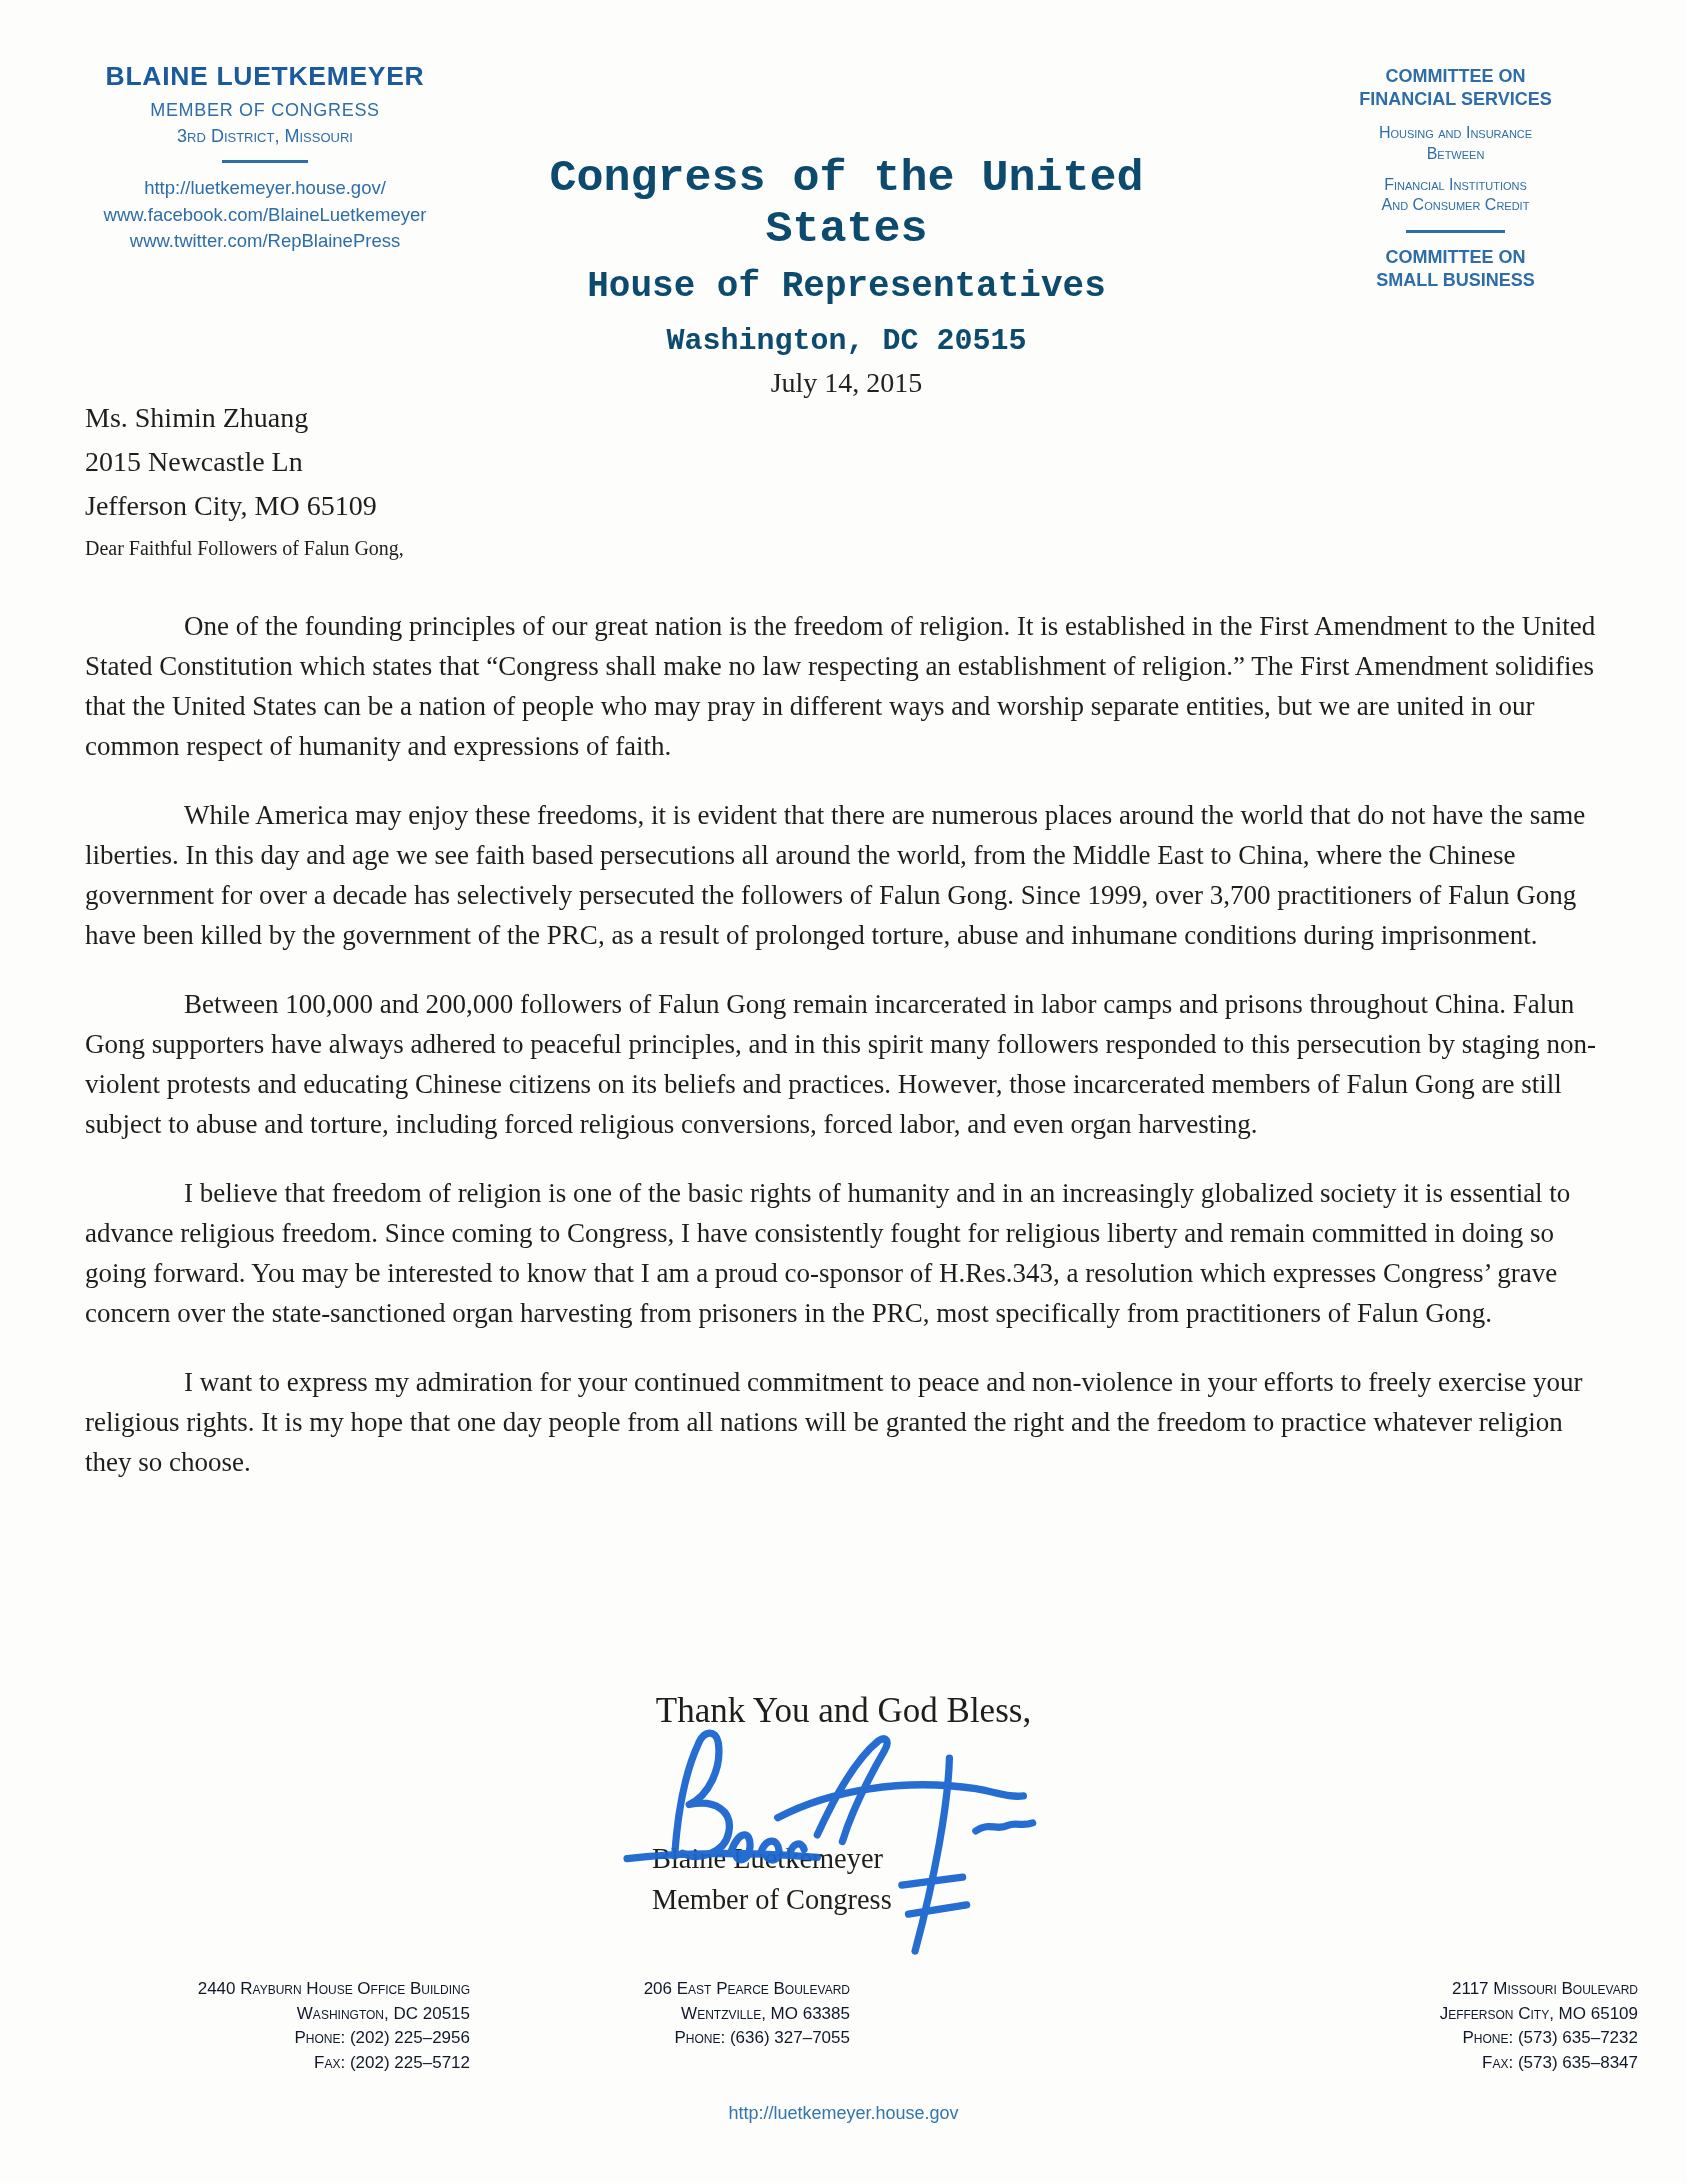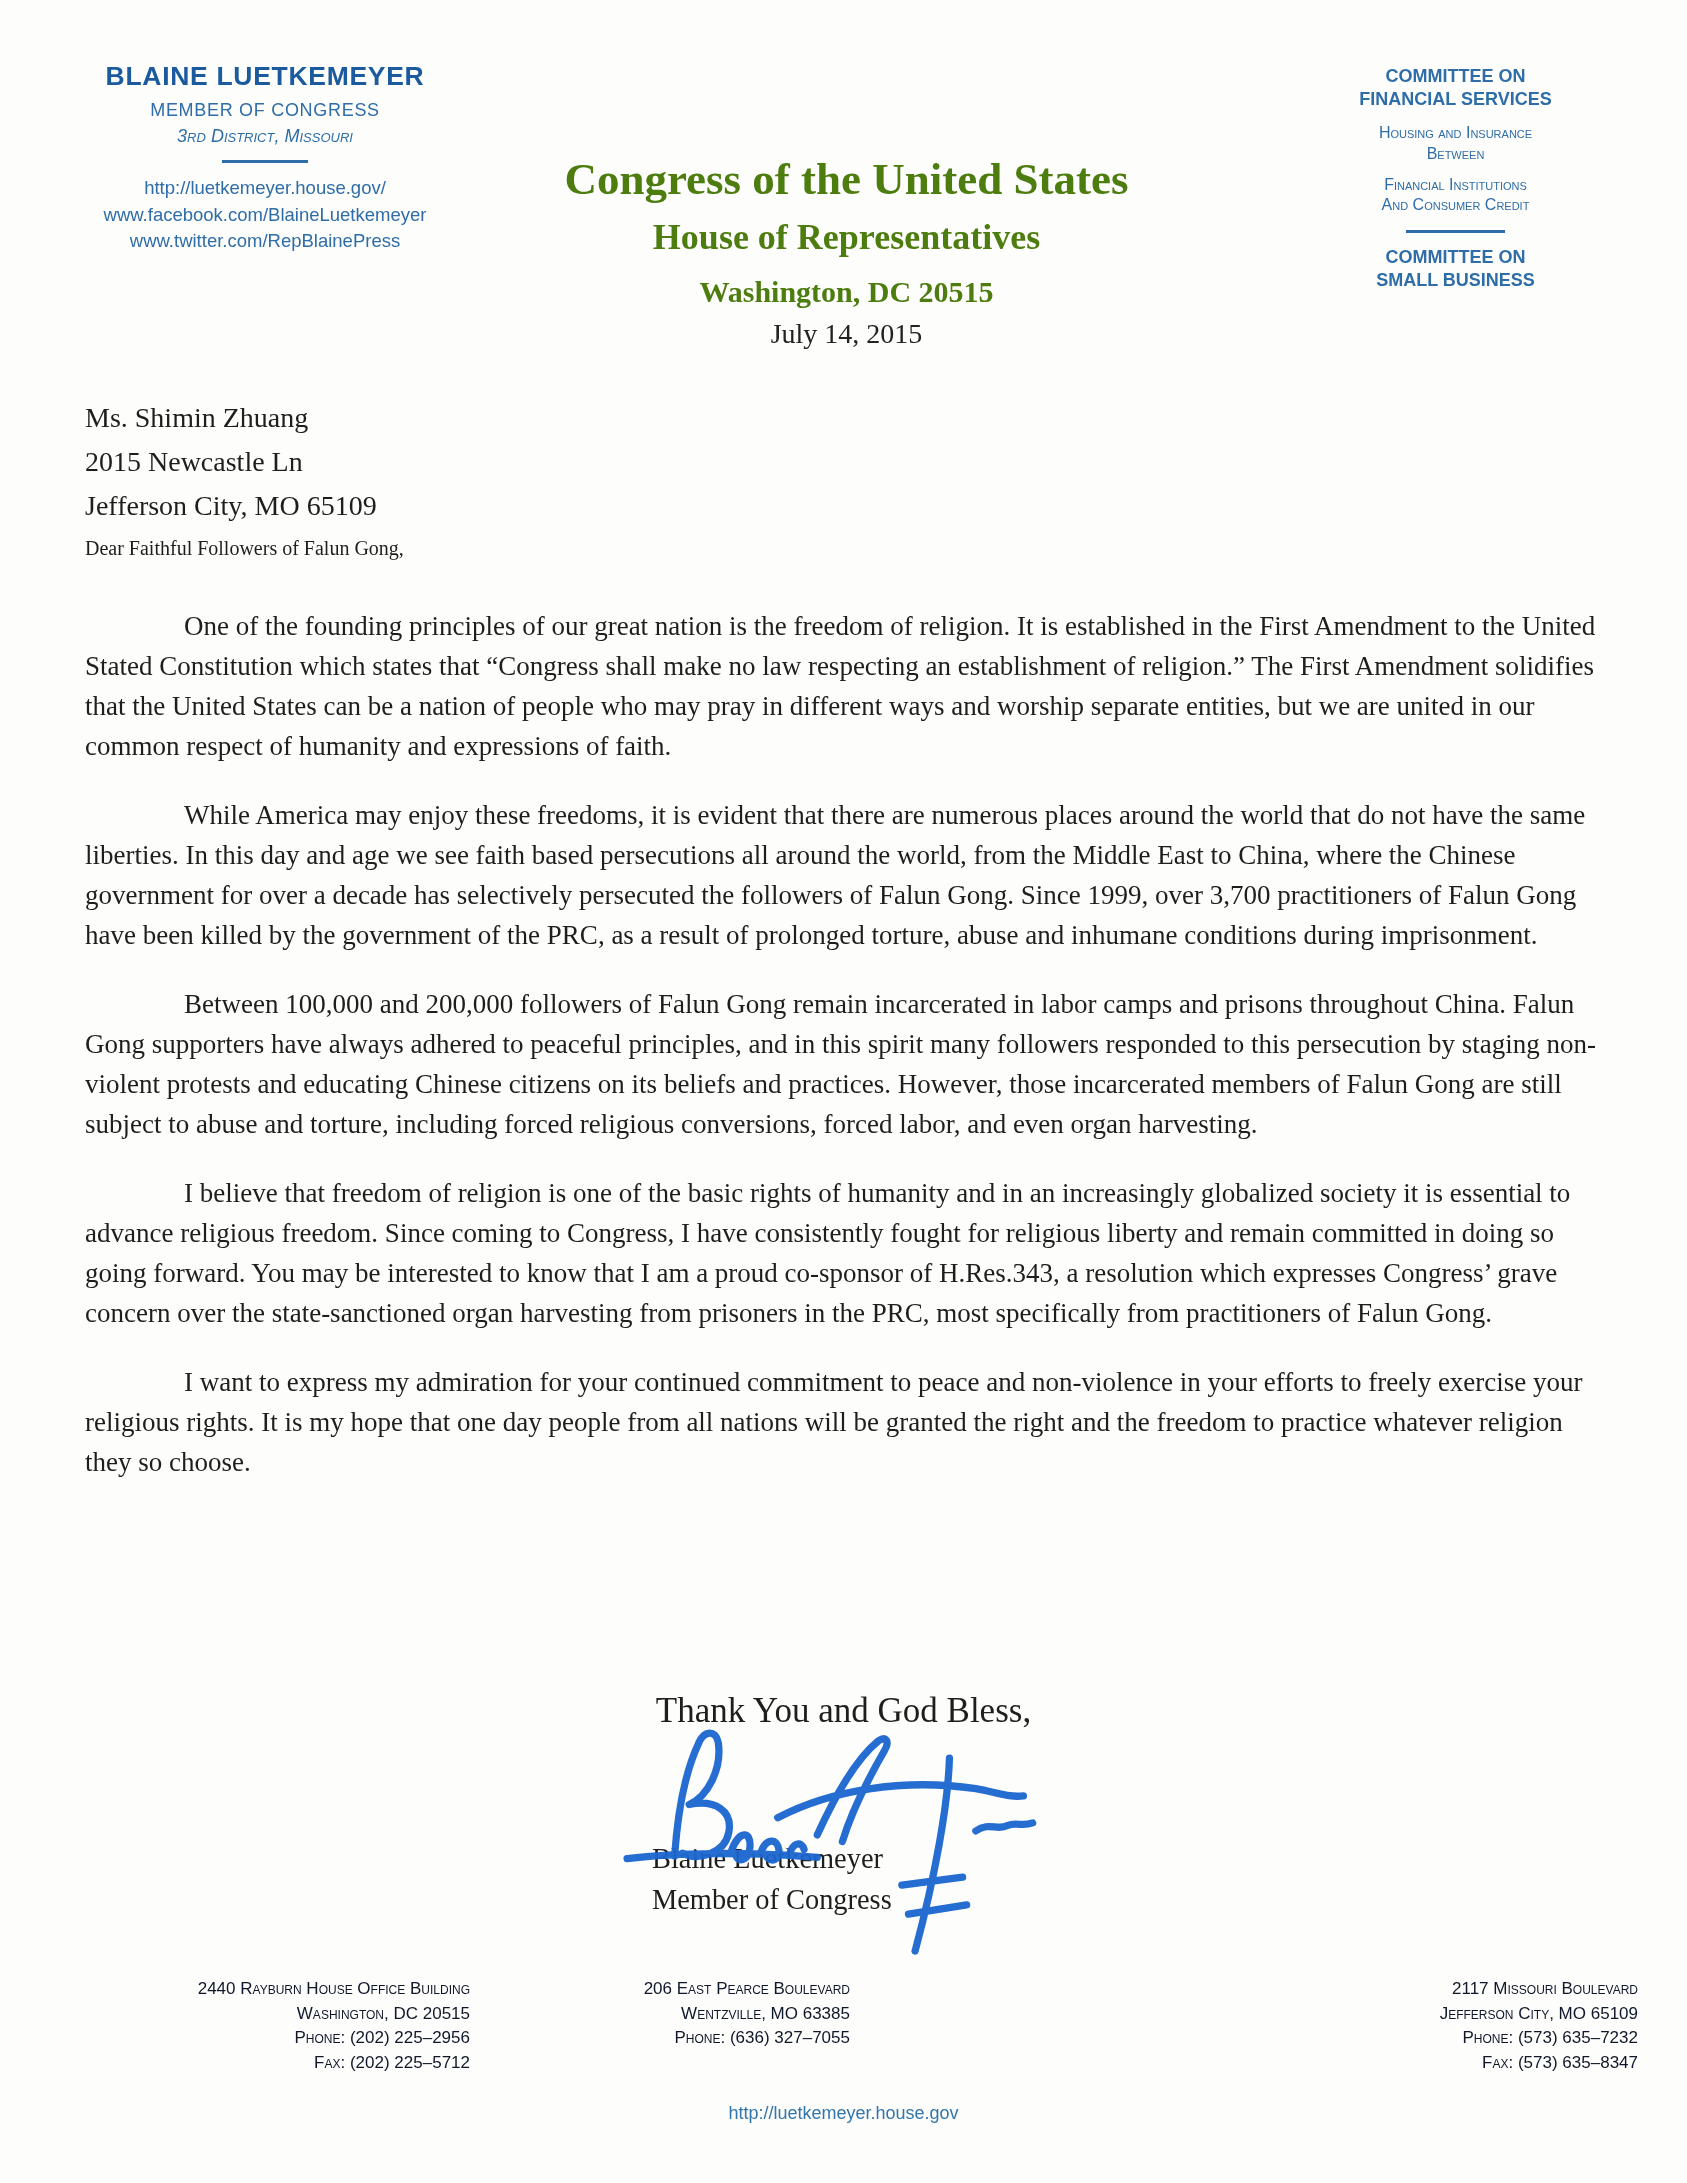--- a/index.html
+++ b/index.html
@@ -15,28 +15,28 @@
   }
   .sc { font-variant: small-caps; }
 
   
   .lh-left {
     position: absolute; left: 73px; top: 61px; width: 384px;
     text-align: center; font-family: "Liberation Sans", sans-serif; color: #2e6da8;
   }
   .lh-name { font-size: 26.5px; font-weight: 700; letter-spacing: 0.7px; color: #1c5a9e; }
   .lh-member { font-size: 18px; font-weight: 500; letter-spacing: 0.7px; margin-top: 8px; }
-  .lh-district { font-size: 18px; font-weight: 500; margin-top: 5.3px; font-style: italic; }
+  .lh-district { font-size: 18px; font-weight: 500; margin-top: 5.3px; }
   .lh-divider { width: 86px; height: 2.6px; background: #2e6da8; margin: 13.2px auto 12px auto; }
   .lh-link { font-size: 18.5px; line-height: 26.5px; font-weight: 500; }
 
   .lh-center {
     position: absolute; left: 466px; top: 153px; width: 761px; text-align: center;
   }
-  .gothic { font-family: Liberation Serif, serif; font-weight: 700; color: #4d7c0f; }
+  .gothic { font-family: Liberation Mono, monospace; font-weight: 700; color: #0c4a6e; }
   .gothic-1 { font-size: 45px; letter-spacing: 0px; }
   .gothic-2 { font-size: 36px; margin-top: 10.6px; }
   .gothic-3 { font-size: 30px; margin-top: 17px; }
   .lh-date { font-size: 28px; color: #222; margin-top: 9.3px; font-family: "Liberation Serif", serif; }
 
   .lh-right {
     position: absolute; left: 1300px; top: 65px; width: 311px;
     text-align: center; font-family: "Liberation Sans", sans-serif; color: #2e6da8;
   }
   .committee { font-size: 18px; font-weight: 600; line-height: 22.5px; white-space: pre-line; }

